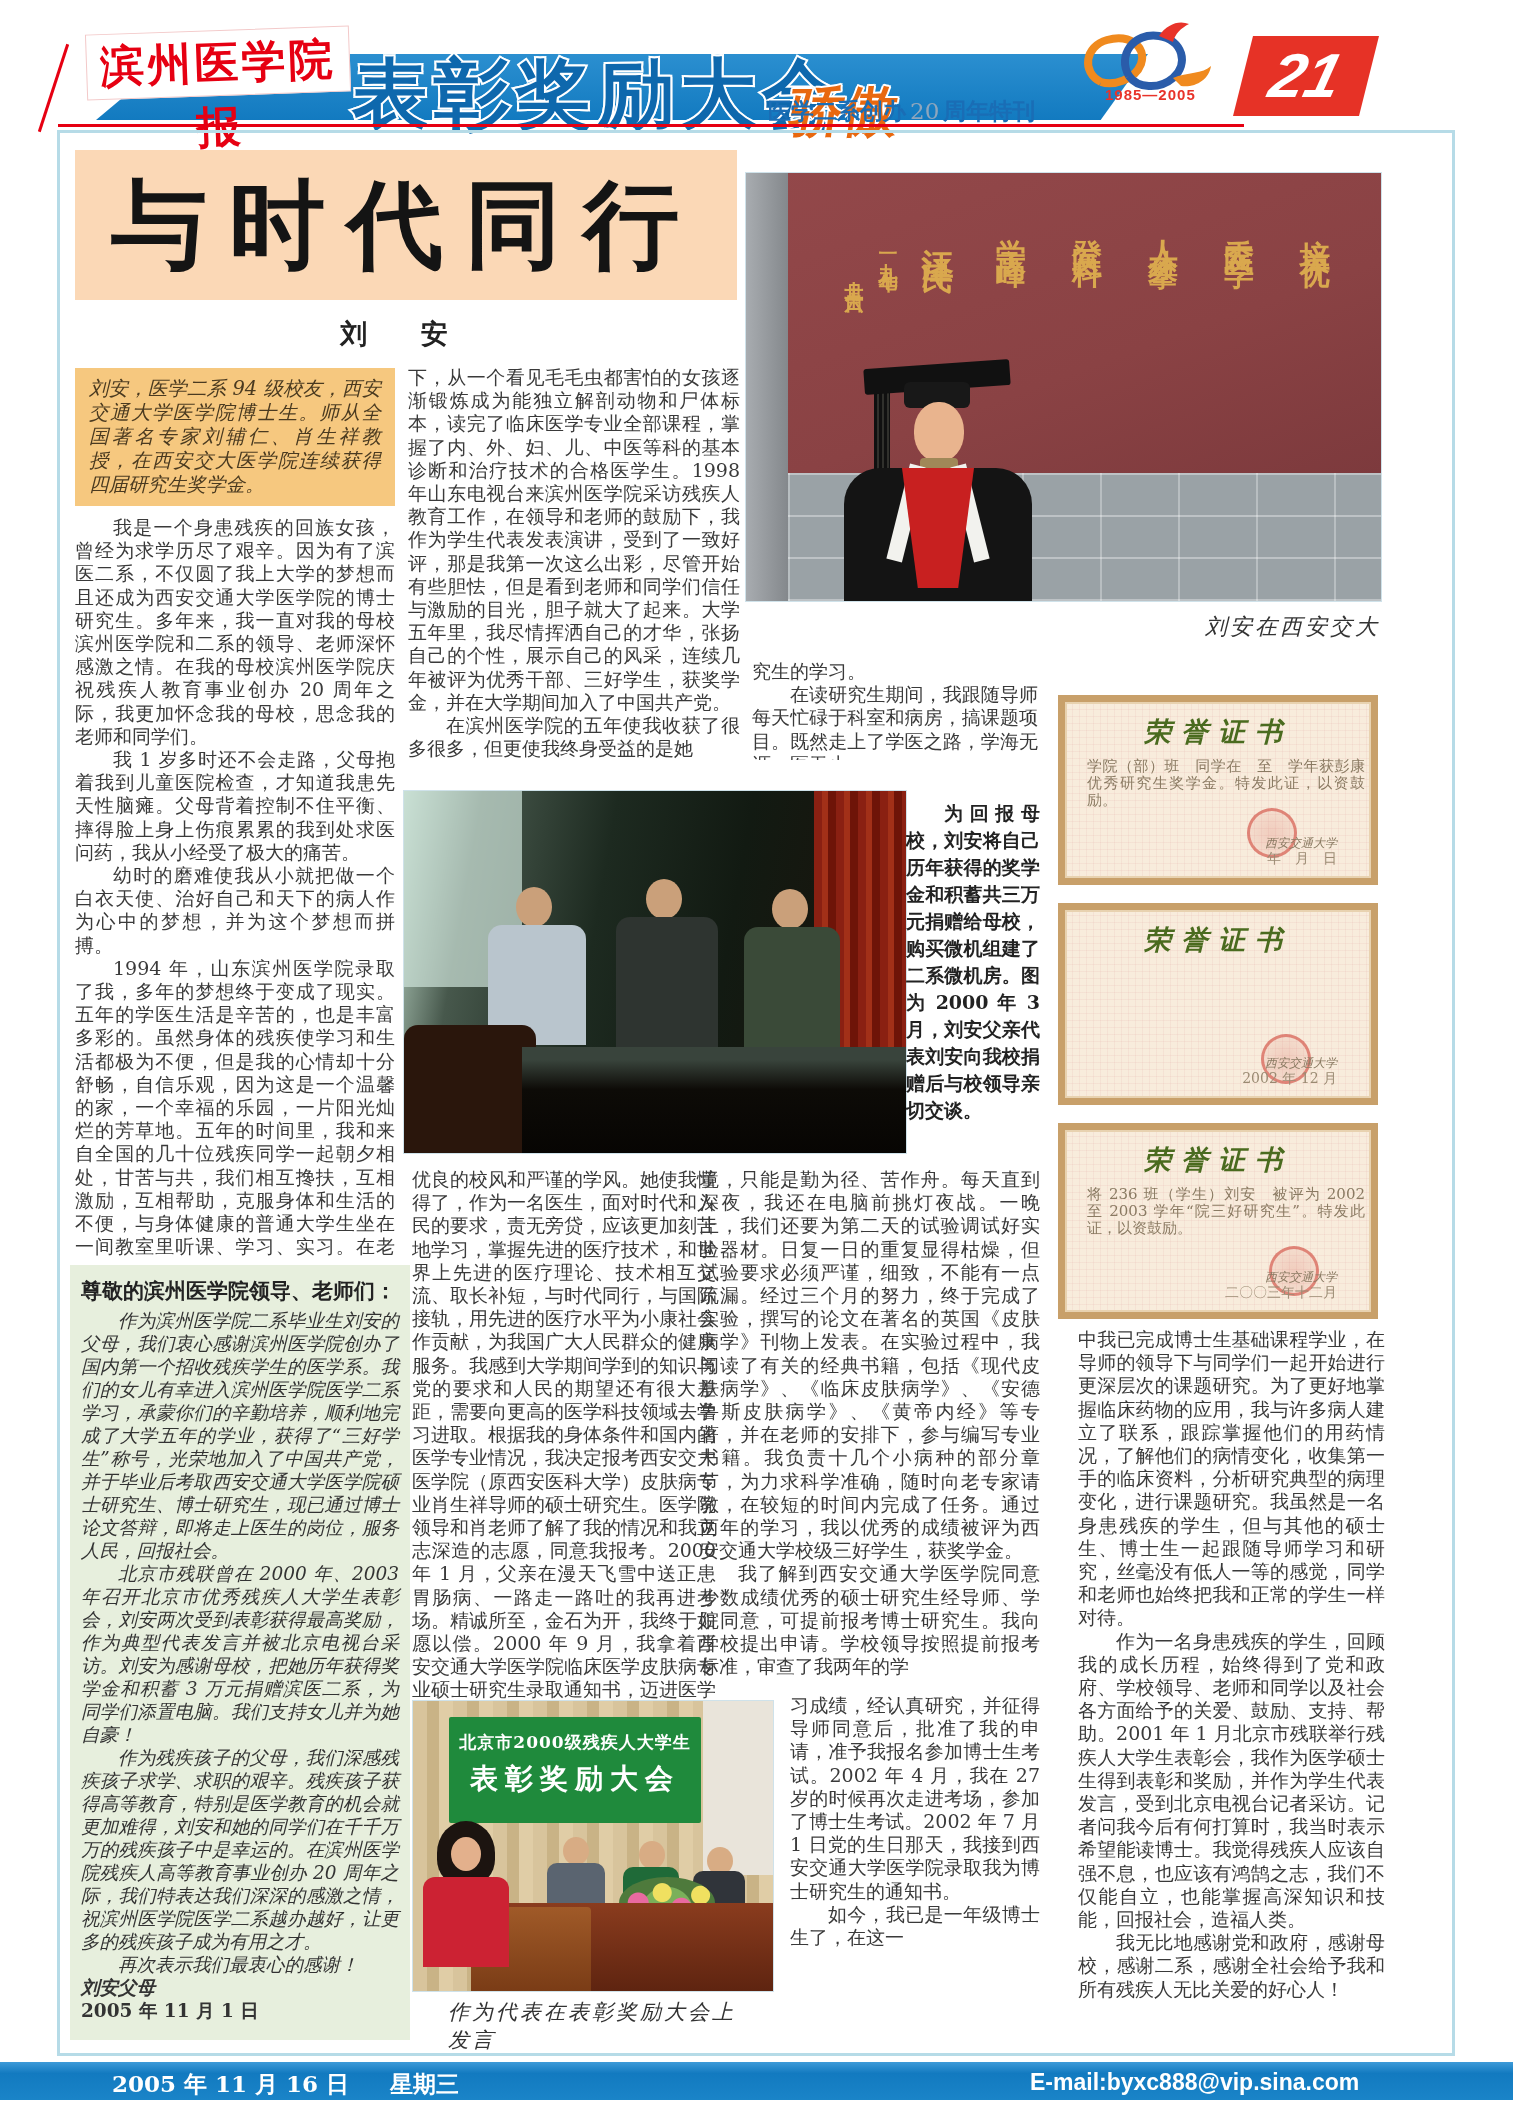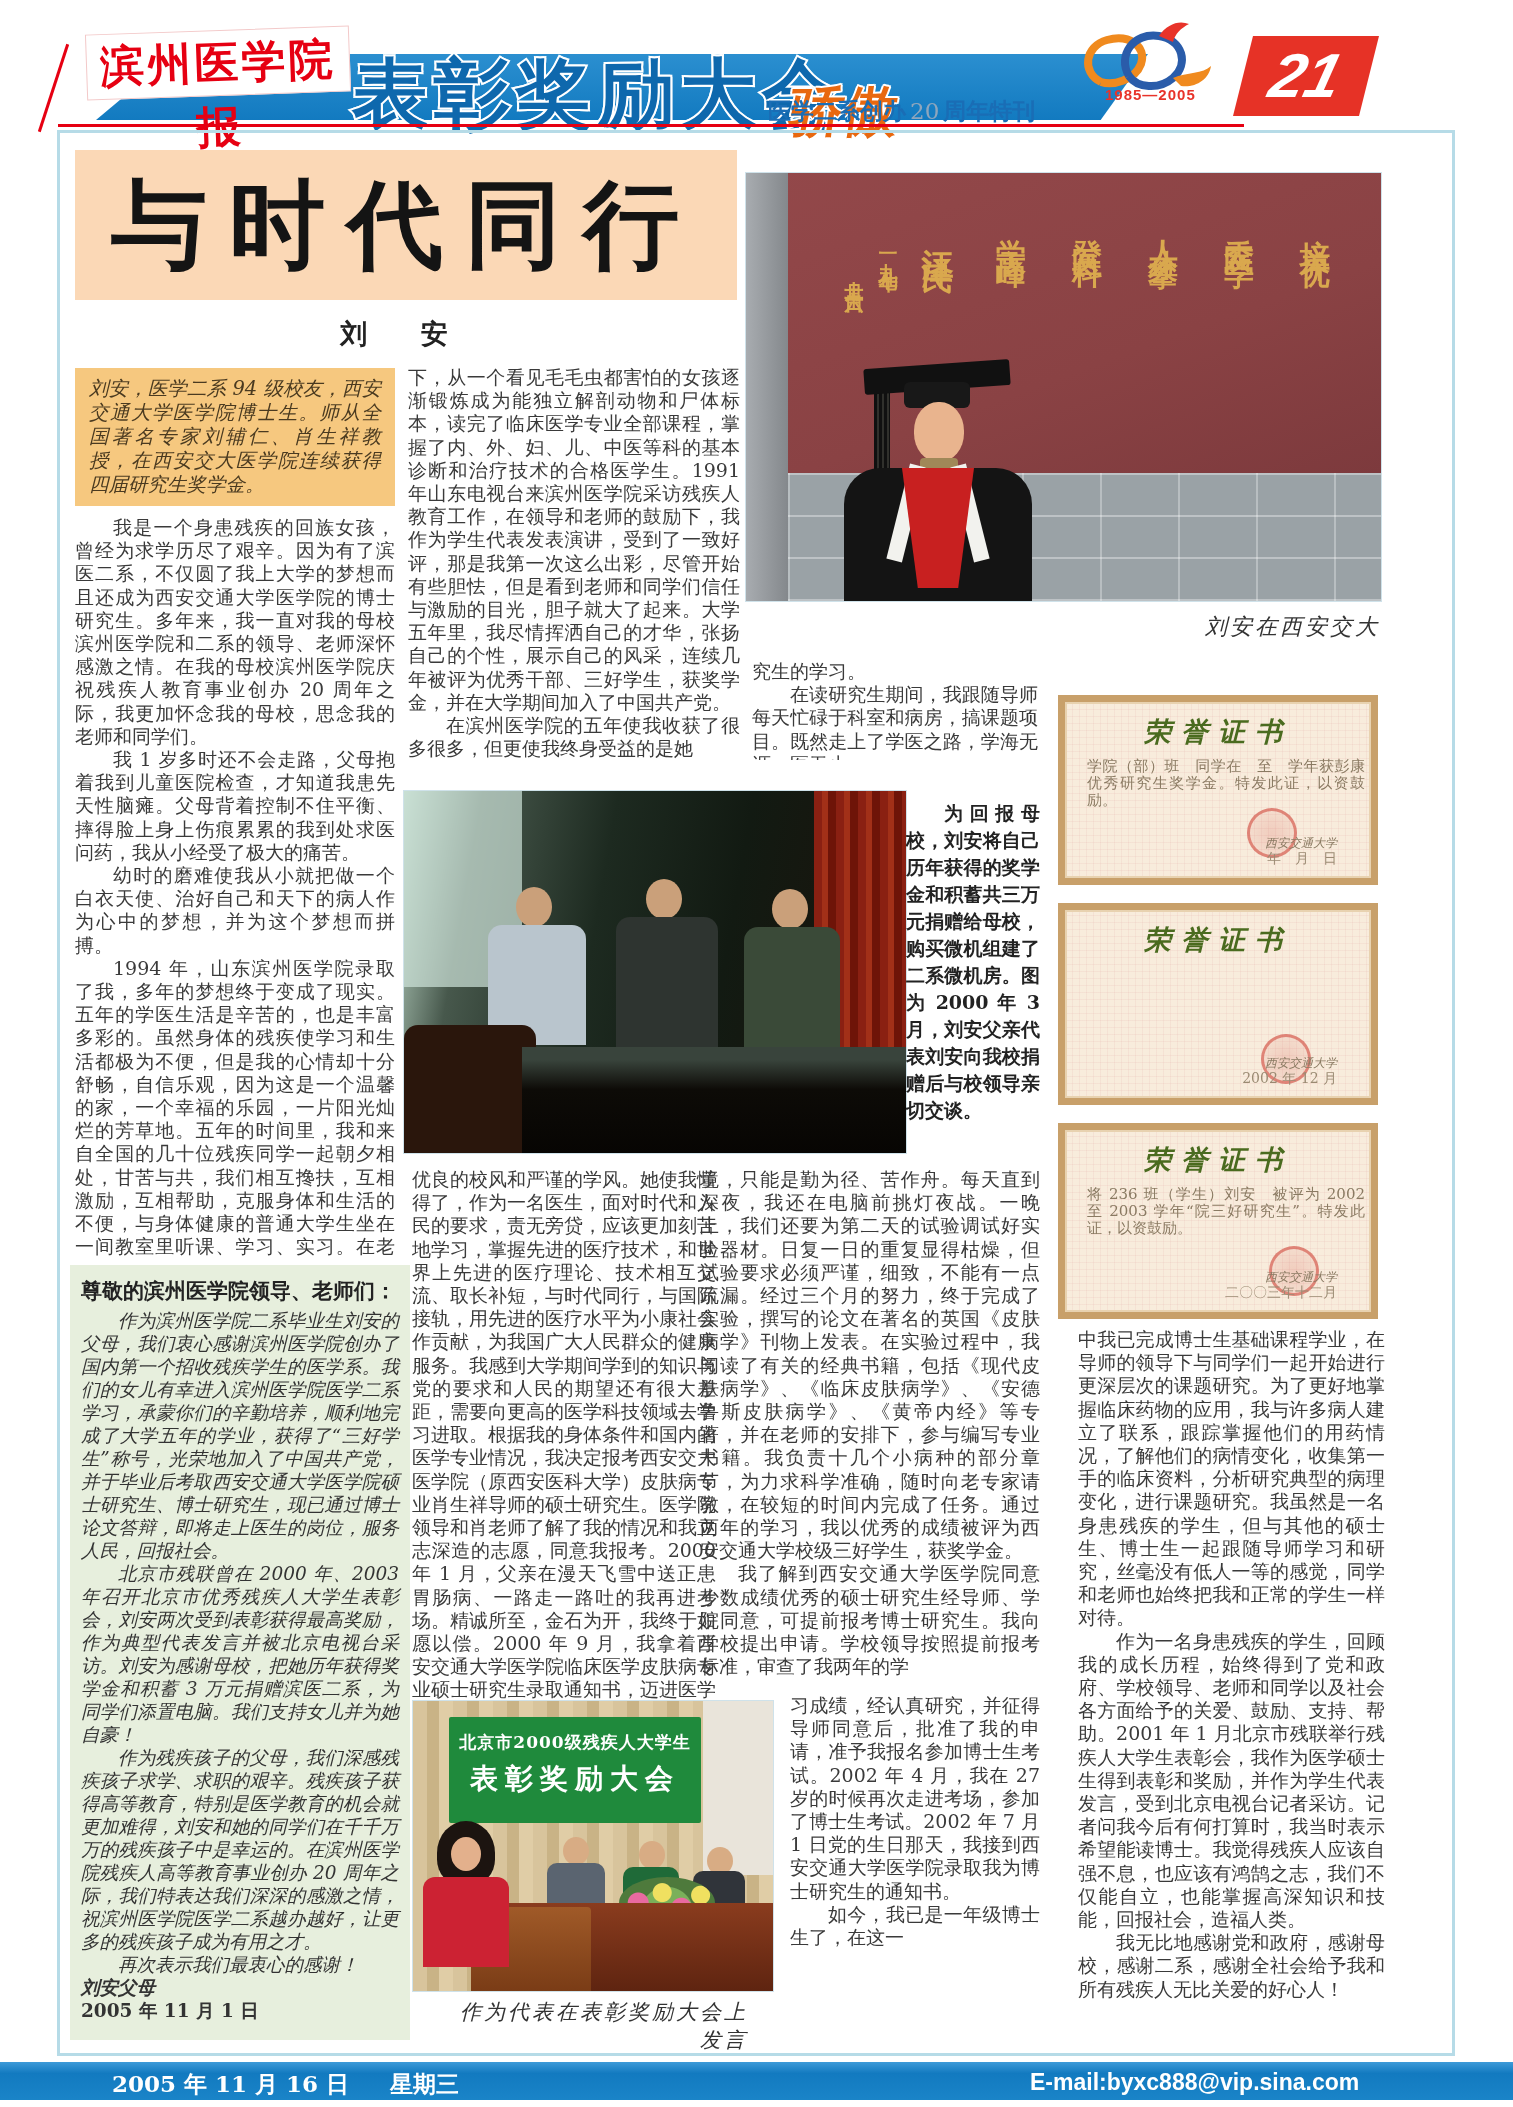--- a/index.html
+++ b/index.html
@@ -31,21 +31,21 @@
   .edition{font-size:23px;font-weight:bold;color:#1a6db5;white-space:nowrap;}
   .edition .num{color:#8ea6bd;font-weight:normal;padding:0 4px;}
   
   .frame{border:3px solid #b6dbe7;}
   .title-box{background:#fbd8b6;}
   .title-text{font-size:96px;font-weight:bold;color:#141414;letter-spacing:22px;
               text-align:center;white-space:nowrap;}
   .byline{font-size:27px;font-weight:bold;letter-spacing:22px;text-align:center;color:#222;}
   .intro-box{background:#f6c87f;padding:9px 14px;font-size:19.5px;line-height:24px;
              text-align:justify;color:#4a3a20;overflow:hidden;}
-  .caption{font-size:22px;letter-spacing:3px;color:#333;text-align:right;}
+  .caption{font-size:22px;letter-spacing:3px;color:#333;}
   .bold-cap{font-weight:bold;font-size:19px;line-height:27px;text-align:justify;color:#222;overflow:hidden;}
   .bold-cap p{margin:0;text-indent:2em;}
   
   .letter-box{background:#e7efdd;padding:12px 11px;overflow:hidden;}
   .letter-head{font-size:21px;font-weight:bold;color:#222;margin:0 0 4px 0;font-style:normal;}
   .letter-box p{margin:0;text-indent:2em;font-size:18.5px;line-height:23px;text-align:justify;color:#333;}
   .letter-sign{text-align:right;padding-right:46px;font-weight:bold;text-indent:0 !important;font-style:italic;}
   .letter-date{text-align:right;padding-right:14px;font-weight:bold;text-indent:0 !important;font-style:normal;}
   
   .photo{overflow:hidden;border:1px solid #cfe2ea;}
@@ -185,21 +185,21 @@
   <div class="abs intro-box kai" style="left:75px;top:368px;width:292px;height:120px;">刘安，医学二系 94 级校友，西安交通大学医学院博士生。师从全国著名专家刘辅仁、肖生祥教授，在西安交大医学院连续获得四届研究生奖学金。</div>
 
   <div class="abs jtext" style="left:75px;top:516px;width:320px;height:742px;">
     <p>我是一个身患残疾的回族女孩，曾经为求学历尽了艰辛。因为有了滨医二系，不仅圆了我上大学的梦想而且还成为西安交通大学医学院的博士研究生。多年来，我一直对我的母校滨州医学院和二系的领导、老师深怀感激之情。在我的母校滨州医学院庆祝残疾人教育事业创办 20 周年之际，我更加怀念我的母校，思念我的老师和同学们。</p>
     <p>我 1 岁多时还不会走路，父母抱着我到儿童医院检查，才知道我患先天性脑瘫。父母背着控制不住平衡、摔得脸上身上伤痕累累的我到处求医问药，我从小经受了极大的痛苦。</p>
     <p>幼时的磨难使我从小就把做一个白衣天使、治好自己和天下的病人作为心中的梦想，并为这个梦想而拼搏。</p>
     <p>1994 年，山东滨州医学院录取了我，多年的梦想终于变成了现实。五年的学医生活是辛苦的，也是丰富多彩的。虽然身体的残疾使学习和生活都极为不便，但是我的心情却十分舒畅，自信乐观，因为这是一个温馨的家，一个幸福的乐园，一片阳光灿烂的芳草地。五年的时间里，我和来自全国的几十位残疾同学一起朝夕相处，甘苦与共，我们相互搀扶，互相激励，互相帮助，克服身体和生活的不便，与身体健康的普通大学生坐在一间教室里听课、学习、实习。在老师的帮助和培育</p>
   </div>
 
   <div class="abs jtext" style="left:408px;top:366px;width:332px;height:428px;">
-    <p class="noindent">下，从一个看见毛毛虫都害怕的女孩逐渐锻炼成为能独立解剖动物和尸体标本，读完了临床医学专业全部课程，掌握了内、外、妇、儿、中医等科的基本诊断和治疗技术的合格医学生。1991 年山东电视台来滨州医学院采访残疾人教育工作，在领导和老师的鼓励下，我作为学生代表发表演讲，受到了一致好评，那是我第一次这么出彩，尽管开始有些胆怯，但是看到老师和同学们信任与激励的目光，胆子就大了起来。大学五年里，我尽情挥洒自己的才华，张扬自己的个性，展示自己的风采，连续几年被评为优秀干部、三好学生，获奖学金，并在大学期间加入了中国共产党。</p>
+    <p class="noindent">下，从一个看见毛毛虫都害怕的女孩逐渐锻炼成为能独立解剖动物和尸体标本，读完了临床医学专业全部课程，掌握了内、外、妇、儿、中医等科的基本诊断和治疗技术的合格医学生。1998 年山东电视台来滨州医学院采访残疾人教育工作，在领导和老师的鼓励下，我作为学生代表发表演讲，受到了一致好评，那是我第一次这么出彩，尽管开始有些胆怯，但是看到老师和同学们信任与激励的目光，胆子就大了起来。大学五年里，我尽情挥洒自己的才华，张扬自己的个性，展示自己的风采，连续几年被评为优秀干部、三好学生，获奖学金，并在大学期间加入了中国共产党。</p>
     <p>在滨州医学院的五年使我收获了很多很多，但更使我终身受益的是她</p>
   </div>
 
   <div class="abs jtext" style="left:752px;top:660px;width:286px;height:100px;">
     <p class="noindent">究生的学习。</p>
     <p>在读研究生期间，我跟随导师每天忙碌于科室和病房，搞课题项目。既然走上了学医之路，学海无涯，医无止</p>
   </div>
 
   <div class="abs photo" style="left:403px;top:790px;width:502px;height:362px;">
     <div class="group-bg"></div>

